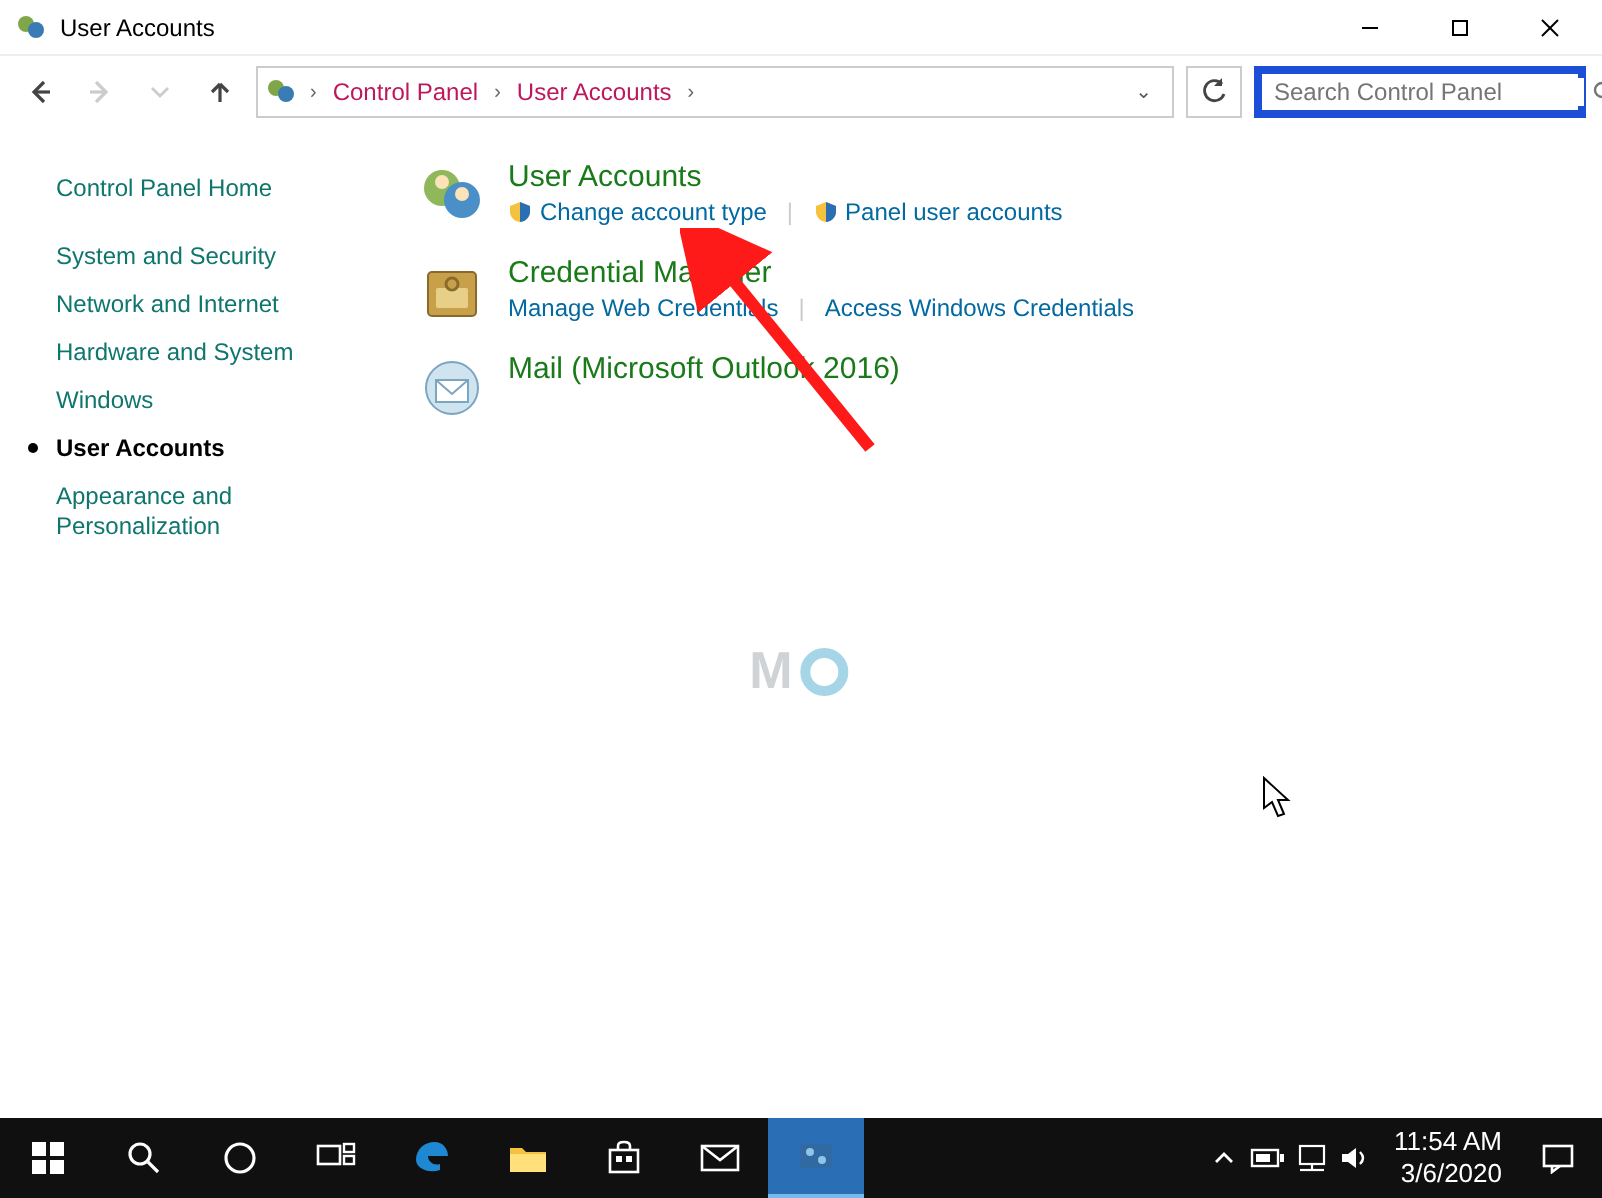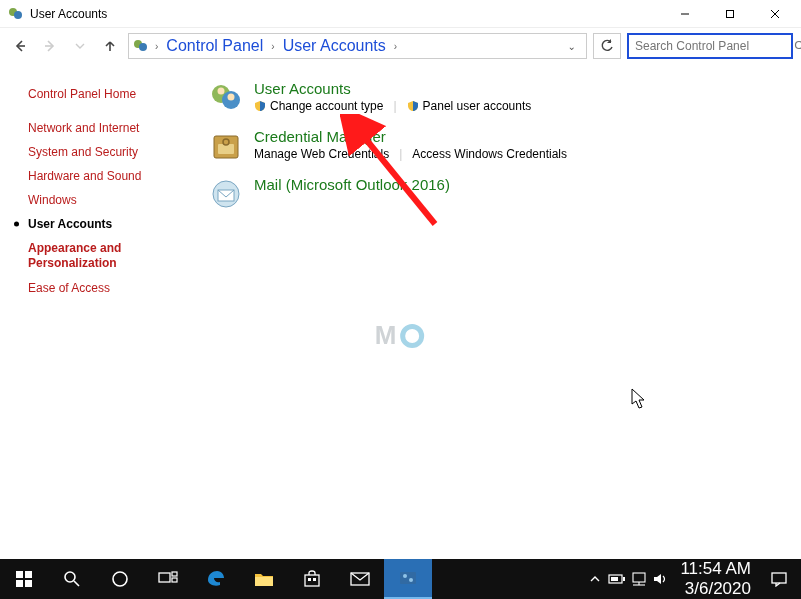--- a/index.html
+++ b/index.html
@@ -49,39 +49,39 @@
     flex: 1;
     height: 26px;
     border: 1px solid #ccc;
     display: flex;
     align-items: center;
     padding: 0 4px;
     gap: 4px;
     position: relative;
   }
   .addrbar .crumb {
-    font-size: 16px;
+    font-size: 12px;
     padding: 0 2px;
-    color: #1d4ed8;
+    color: #be185d;
   }
   .addrbar .chev {
     font-size: 10px; color: #666; padding: 0 2px;
   }
   .addrbar .chev-down {
     margin-left: auto; font-size: 10px; color: #555; padding: 0 6px;
   }
   .refresh-btn {
     width: 28px; height: 26px;
     border: 1px solid #ccc;
     display: flex; align-items: center; justify-content: center;
     font-size: 13px;
   }
   .searchbox {
     width: 166px; height: 26px;
-    border: 2px solid #1d4ed8;
+    border: 4px solid #1d4ed8;
     display: flex; align-items: center;
     padding: 0 6px;
     color: #767676;
   }
   .searchbox input {
     border: none; outline: none; flex: 1; font-size: 12px;
     color: #767676;
     font-family: inherit;
   }
   .searchbox .mag { font-size: 12px; color: #767676; margin-left: 4px; }
@@ -89,41 +89,41 @@
   
   .body-area {
     display: flex;
     height: calc(100% - 28px - 36px - 40px);
   }
   .sidebar {
     width: 200px;
     padding: 18px 10px 10px 20px;
   }
   .sidebar .link {
-    color: #b91c1c;
+    color: #0f766e;
     font-size: 12px;
     padding: 5px 0 5px 8px;
     display: block;
     cursor: pointer;
   }
   .sidebar .link.current {
     color: #000;
     font-weight: bold;
     position: relative;
   }
   .sidebar .link.current::before {
     content: "";
     position: absolute;
     left: -6px; top: 50%;
     width: 5px; height: 5px;
     background: #000;
     border-radius: 50%;
     transform: translateY(-50%);
   }
-  .sidebar .multiline { line-height: 1.25; font-weight: bold; }
+  .sidebar .multiline { line-height: 1.25; }
 
   .content {
     flex: 1;
     padding: 16px 10px 10px 10px;
     position: relative;
   }
   .cat-row {
     display: flex;
     align-items: flex-start;
     gap: 12px;
@@ -141,21 +141,21 @@
     margin-bottom: 2px;
     cursor: pointer;
   }
   .cat-links {
     display: flex;
     flex-wrap: wrap;
     align-items: center;
     gap: 0;
   }
   .cat-links .sublink {
-    color: #000000;
+    color: #0369a1;
     font-size: 12px;
     cursor: pointer;
     display: inline-flex;
     align-items: center;
     gap: 4px;
   }
   .cat-links .divider {
     color: #ccc;
     margin: 0 10px;
   }
@@ -225,21 +225,21 @@
     align-items: center;
     padding-right: 2px;
   }
   .tray-icon {
     width: 22px; height: 40px;
     display: flex; align-items: center; justify-content: center;
     font-size: 13px;
     color: #fff;
   }
   .clock {
-    font-size: 17px;
+    font-size: 13px;
     line-height: 1.2;
     text-align: right;
     padding: 0 8px;
     display: flex;
     flex-direction: column;
     justify-content: center;
   }
   .notif {
     width: 40px; height: 40px;
     display: flex; align-items: center; justify-content: center;
@@ -332,27 +332,26 @@
           <line x1="8" y1="8" x2="11" y2="11" stroke="#767676" stroke-width="1.2"></line>
         </svg>
     </span>
   </div>
 </div>
 
 <div class="body-area">
   <div class="sidebar">
     <span class="link">Control Panel Home</span>
     <div style="height:10px"></div>
+    <span class="link">System and Security</span>
     <span class="link">Network and Internet</span>
-    <span class="link">System and Security</span>
-    <span class="link">Hardware and Sound</span>
+    <span class="link">Hardware and System</span>
     <span class="link">Windows</span>
     <span class="link current">User Accounts</span>
     <span class="link multiline">Appearance and Personalization</span>
-    <span class="link">Ease of Access</span>
   </div>
 
   <div class="content">
 
     <div class="cat-row">
       <span class="cat-icon">
         <svg width="32" height="32" viewBox="0 0 32 32">
           <circle cx="11" cy="12" r="9" fill="#8fb85a"></circle>
           <circle cx="11" cy="9" r="3.5" fill="#fde3b8"></circle>
           <circle cx="21" cy="18" r="9" fill="#4a8fc7"></circle>

